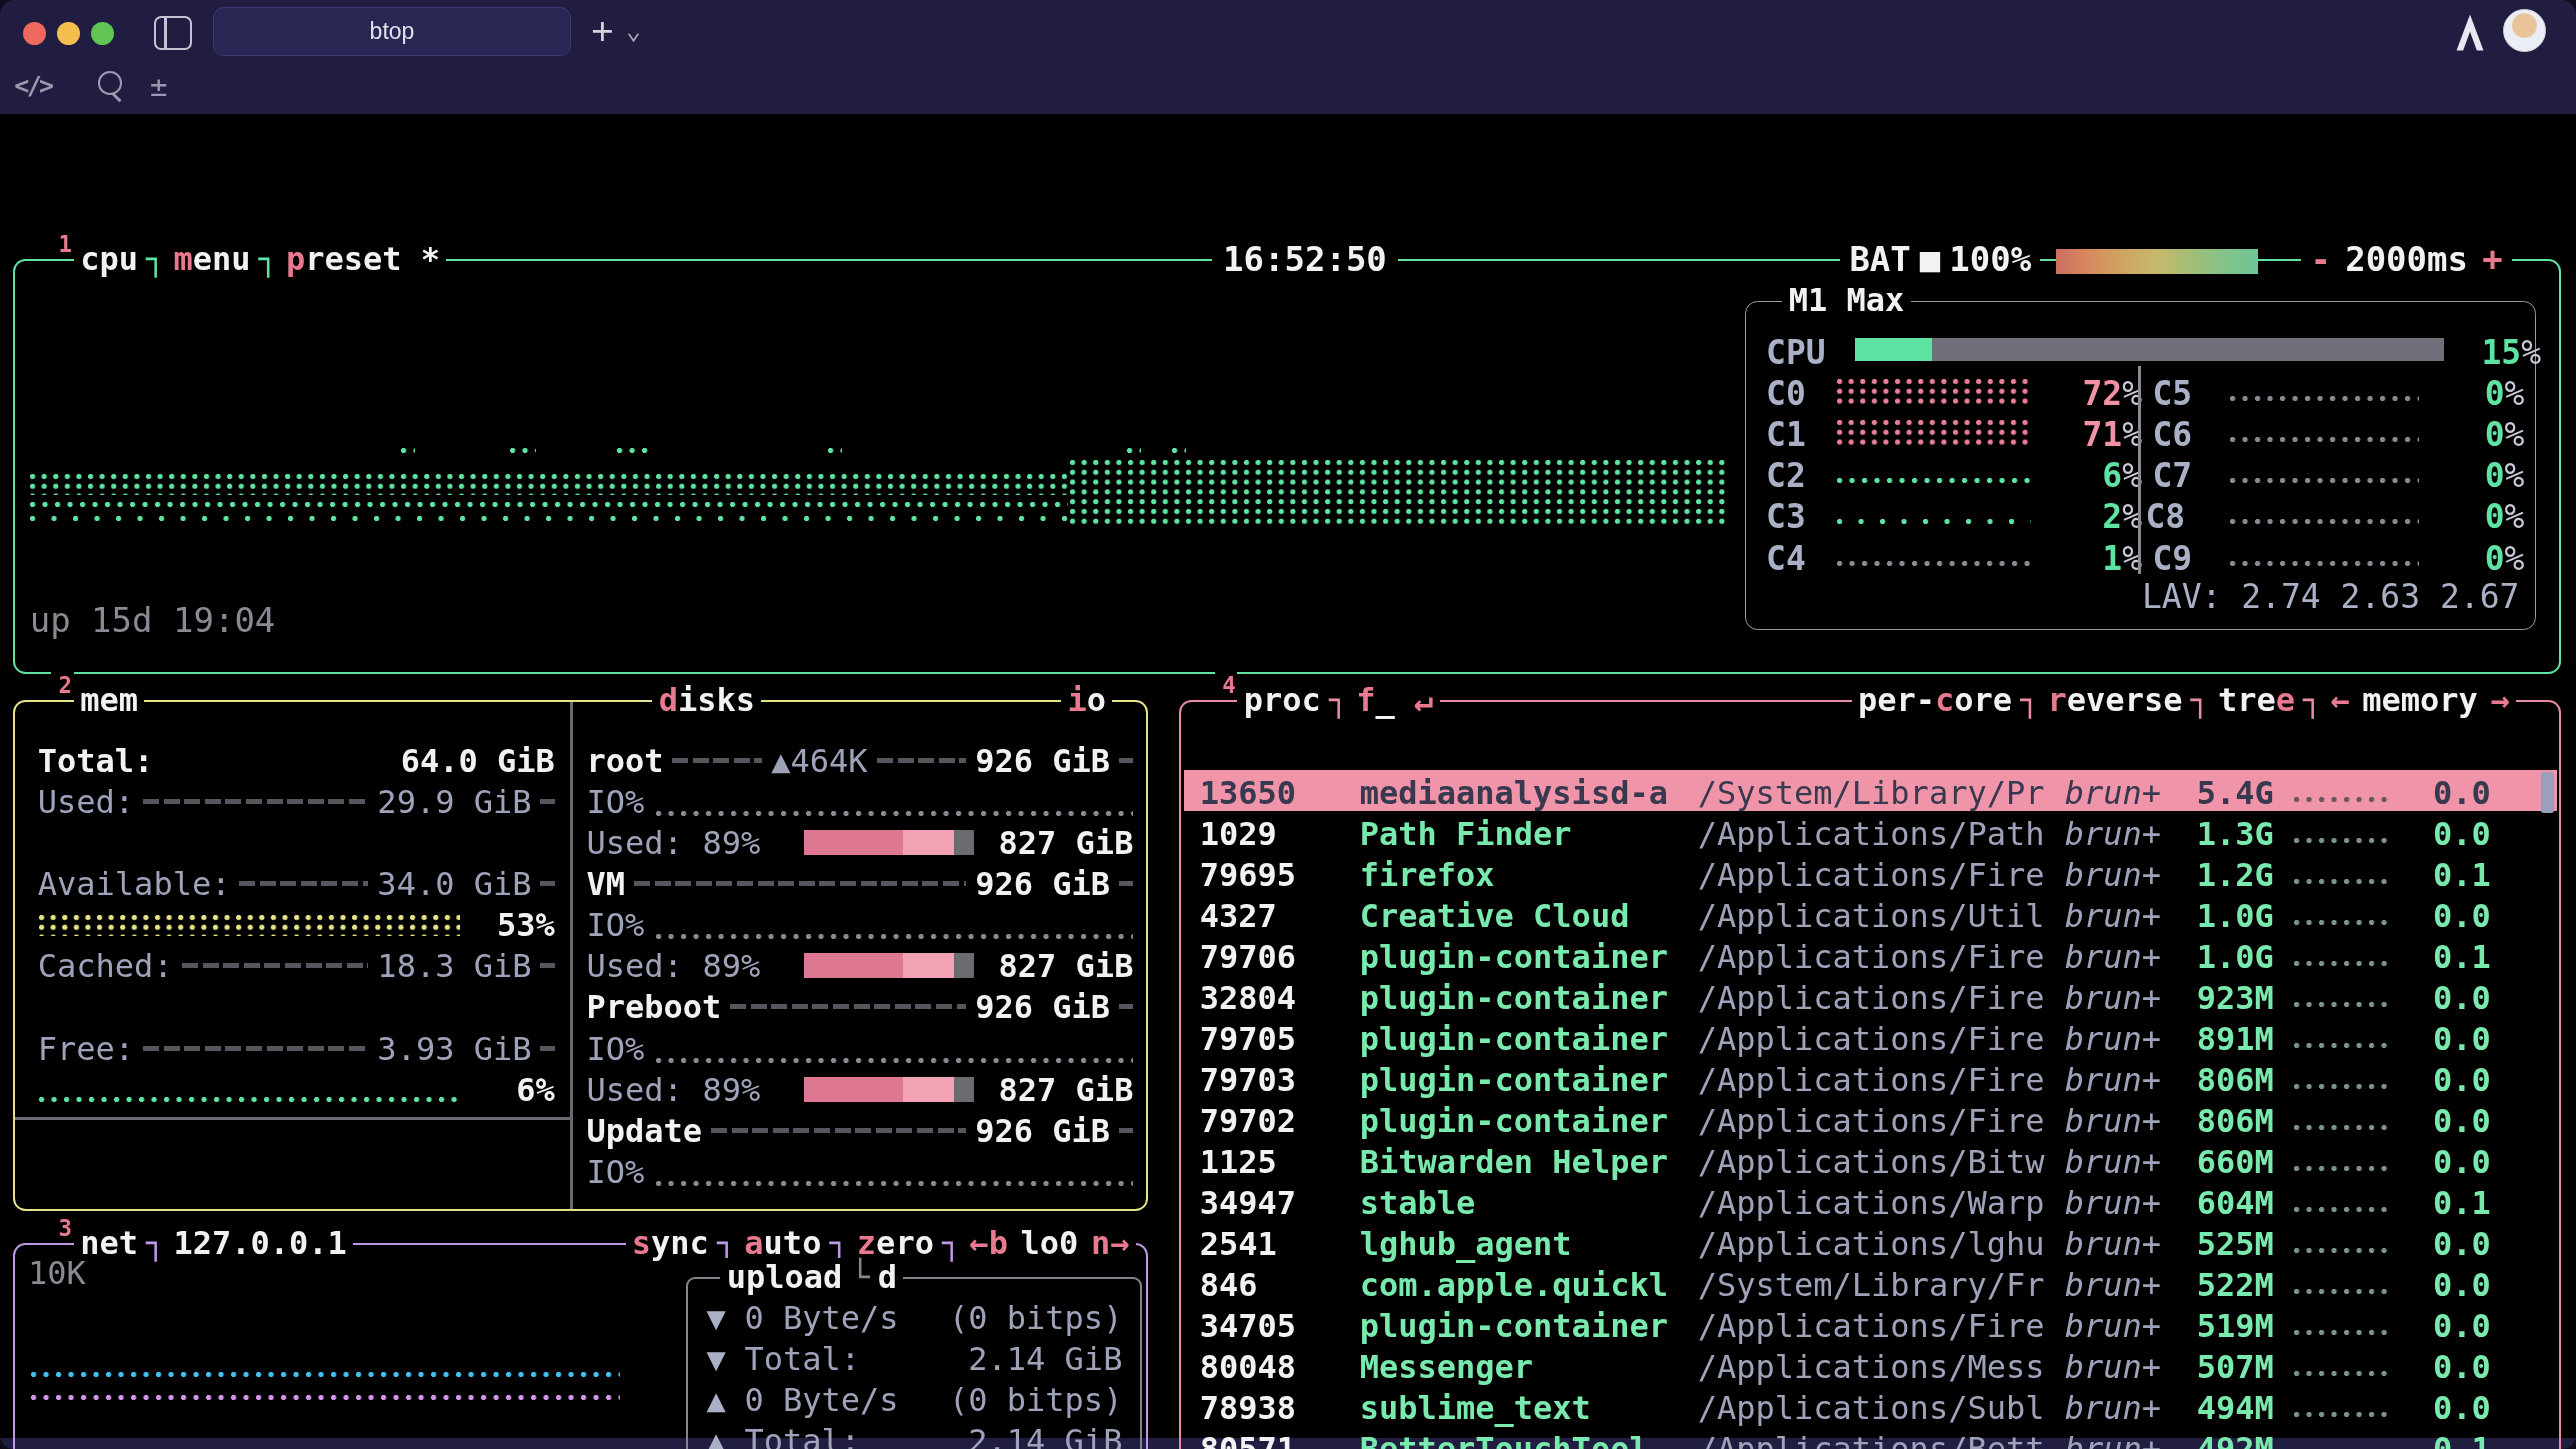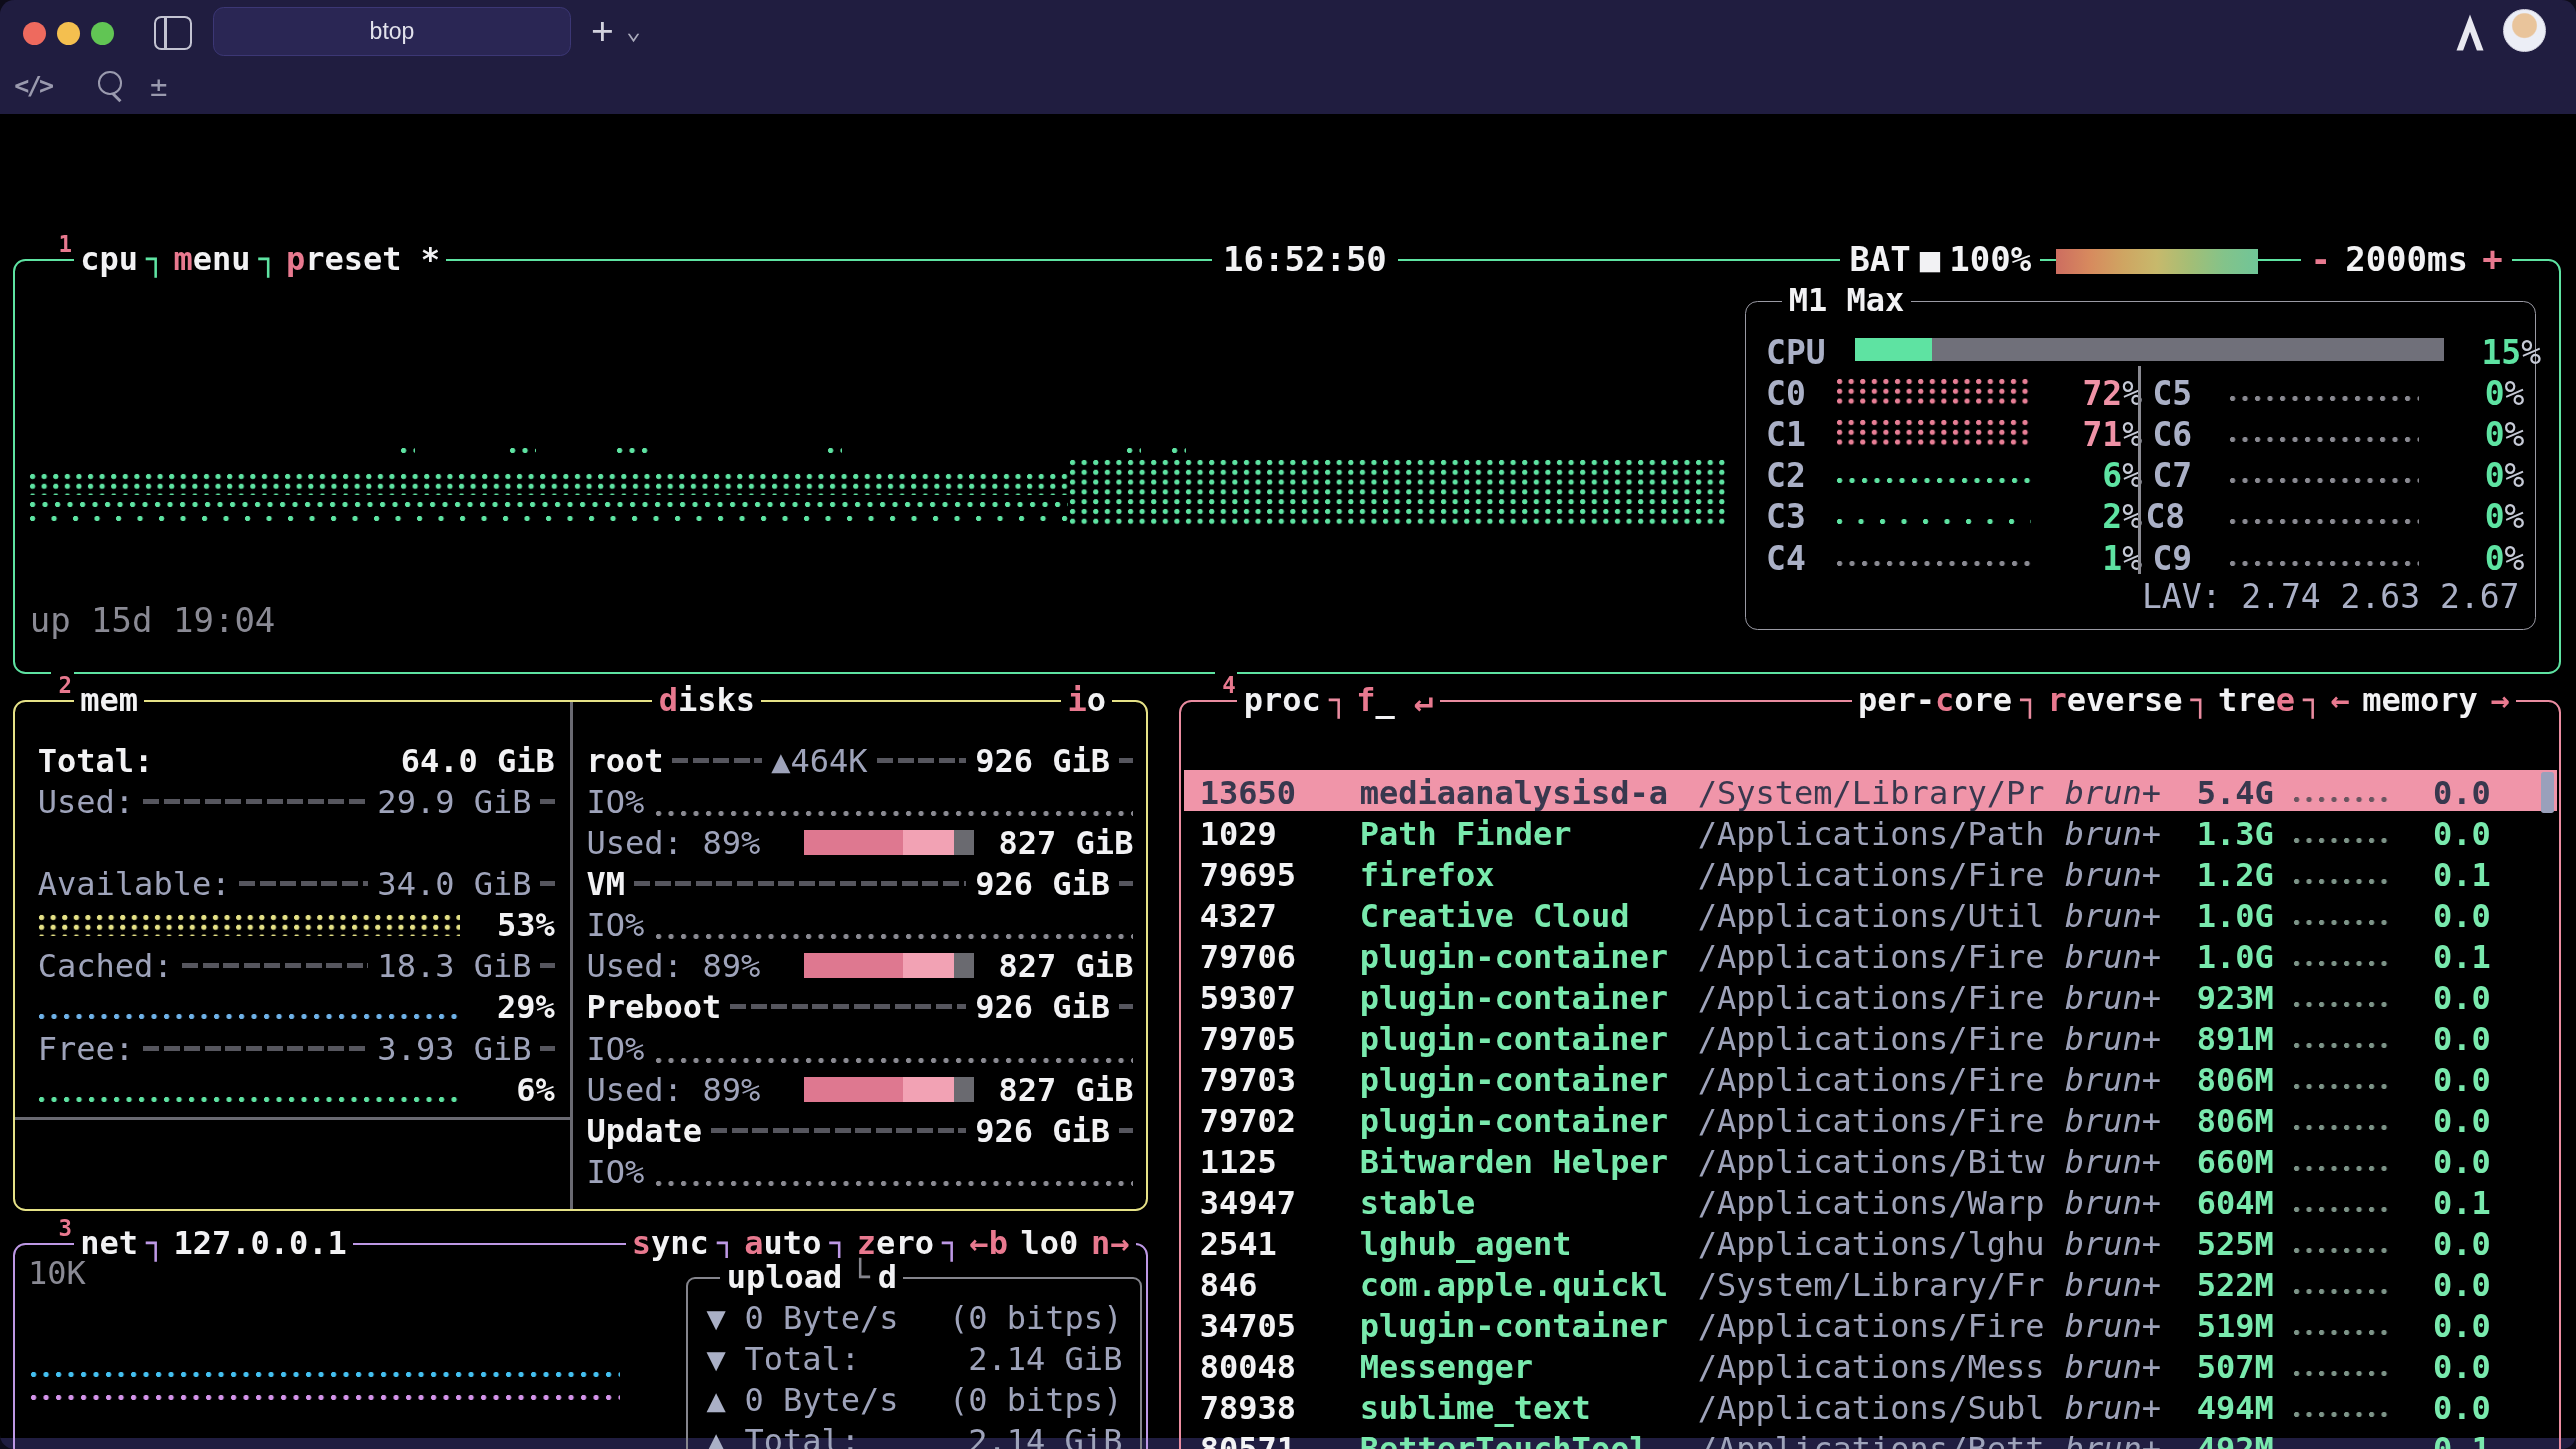--- a/index.html
+++ b/index.html
@@ -279,23 +279,20 @@
       </div>
       <div class="r mr" style="top:161px">
         <span class="mlab">Available:</span><div class="lead"></div><span class="mval">34.0 GiB</span><div class="stub"></div>
       </div>
       <div class="r mr" style="top:202px">
         <div class="mgraph dg" style="height:23px;--dc:#e6e287"></div><span class="mpct">53%</span>
       </div>
       <div class="r mr" style="top:243px">
         <span class="mlab">Cached:</span><div class="lead"></div><span class="mval">18.3 GiB</span><div class="stub"></div>
       </div>
-      <div class="r mr" style="top:284px">
-        <div class="mgraph dl" style="height:10.7px;align-self:flex-end;margin-bottom:5.4px;--dc:#6fb2e8"></div><span class="mpct">29%</span>
-      </div>
       <div class="r mr" style="top:326px">
         <span class="mlab">Free:</span><div class="lead"></div><span class="mval">3.93 GiB</span><div class="stub"></div>
       </div>
       <div class="r mr" style="top:367px">
         <div class="mgraph dl" style="height:10.7px;align-self:flex-end;margin-bottom:5.4px;--dc:#5ee3a2"></div><span class="mpct">6%</span>
       </div>
 
       <div class="r dr" style="top:38px">
         <span class="wb">root</span><div class="lead"></div><span class="mval">▲464K</span><div class="lead"></div><span class="wb">926 GiB</span><div class="stub"></div>
       </div>
@@ -411,21 +408,21 @@
           <div class="prow">
     <span class="c-pid">79706</span>
     <span class="c-prog">plugin-container</span>
     <span class="c-cmd">/Applications/Fire</span>
     <span class="c-user">brun+</span>
     <span class="c-mem">1.0G</span>
     <span class="c-dots dl"></span>
     <span class="c-cpu">0.1</span>
   </div>
           <div class="prow">
-    <span class="c-pid">59307</span>
+    <span class="c-pid">32804</span>
     <span class="c-prog">plugin-container</span>
     <span class="c-cmd">/Applications/Fire</span>
     <span class="c-user">brun+</span>
     <span class="c-mem">923M</span>
     <span class="c-dots dl"></span>
     <span class="c-cpu">0.0</span>
   </div>
           <div class="prow">
     <span class="c-pid">79705</span>
     <span class="c-prog">plugin-container</span>

